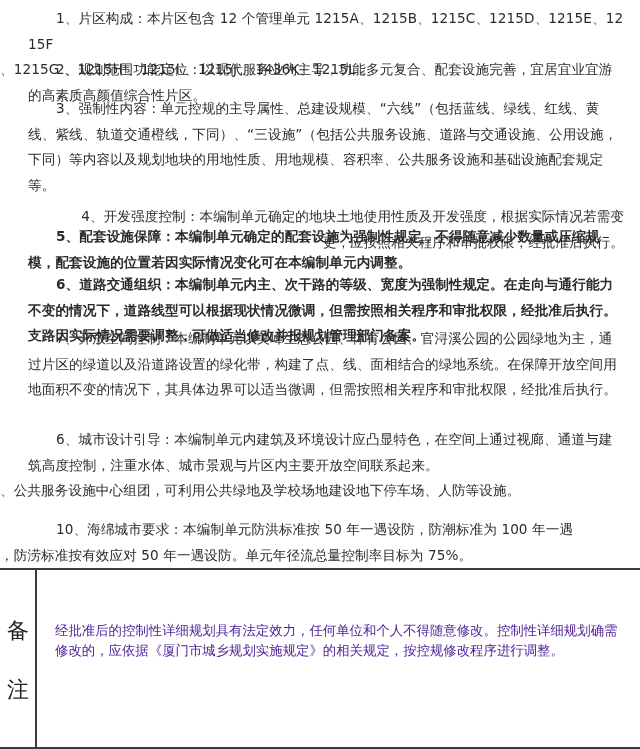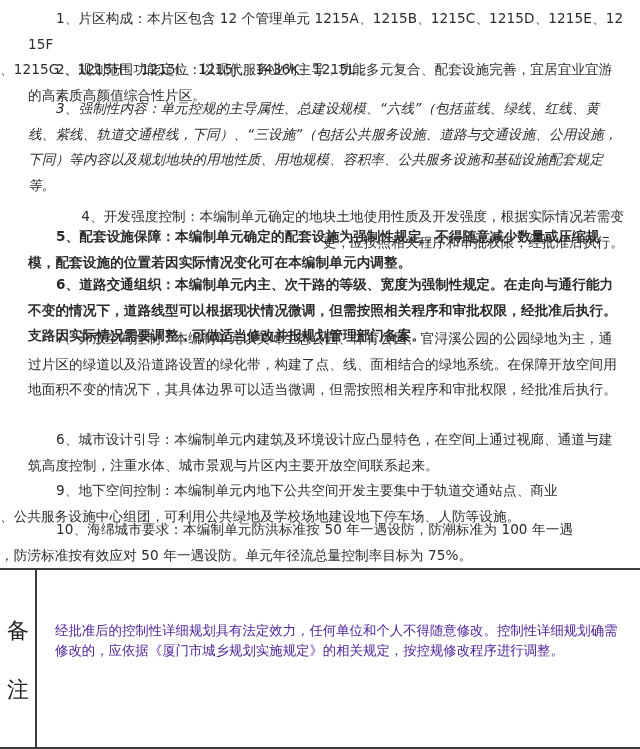--- a/index.html
+++ b/index.html
@@ -16,28 +16,27 @@
 </style>
 </head>
 <body>
 
 <div class="upper">
   <div class="para" style="top:6px;">
     <div>1、片区构成：本片区包含 12 个管理单元 1215A、1215B、1215C、1215D、1215E、1215F</div>
     <div style="text-indent:-28px;">、1215G 、1215H 、1215I 、1215J 、1436K、1215L 。</div>
   </div>
   <div class="para" style="top:57px;">2、规划范围功能定位：以现代服务业为主导，功能多元复合、配套设施完善，宜居宜业宜游的高素质高颜值综合性片区。</div>
-  <div class="para" style="top:96px;font-style:italic;">3、强制性内容：单元控规的主导属性、总建设规模、“六线”（包括蓝线、绿线、红线、黄线、紫线、轨道交通橙线，下同）、“三设施”（包括公共服务设施、道路与交通设施、公用设施，下同）等内容以及规划地块的用地性质、用地规模、容积率、公共服务设施和基础设施配套规定等。</div>
+  <div class="para" style="top:96px;">3、强制性内容：单元控规的主导属性、总建设规模、“六线”（包括蓝线、绿线、红线、黄线、紫线、轨道交通橙线，下同）、“三设施”（包括公共服务设施、道路与交通设施、公用设施，下同）等内容以及规划地块的用地性质、用地规模、容积率、公共服务设施和基础设施配套规定等。</div>
   <div class="para" style="top:204px;text-align:right;">4、开发强度控制：本编制单元确定的地块土地使用性质及开发强度，根据实际情况若需变更，应按照相关程序和审批权限，经批准后执行。</div>
   <div class="para" style="top:224px;font-weight:bold;">5、配套设施保障：本编制单元确定的配套设施为强制性规定，不得随意减少数量或压缩规模，配套设施的位置若因实际情况变化可在本编制单元内调整。</div>
   <div class="para" style="top:272px;font-weight:bold;">6、道路交通组织：本编制单元内主、次干路的等级、宽度为强制性规定。在走向与通行能力不变的情况下，道路线型可以根据现状情况微调，但需按照相关程序和审批权限，经批准后执行。支路因实际情况需要调整，可做适当修改并报规划管理部门备案。</div>
   <div class="para" style="top:326px;">7、开放空间控制：本编制单元以美峰生态公园、体育公园、官浔溪公园的公园绿地为主，通过片区的绿道以及沿道路设置的绿化带，构建了点、线、面相结合的绿地系统。在保障开放空间用地面积不变的情况下，其具体边界可以适当微调，但需按照相关程序和审批权限，经批准后执行。</div>
   <div class="para" style="top:427px;">6、城市设计引导：本编制单元内建筑及环境设计应凸显特色，在空间上通过视廊、通道与建筑高度控制，注重水体、城市景观与片区内主要开放空间联系起来。</div>
   <div class="para" style="top:478px;">
-    <div>9、地下空间控制：本编制单元内地下公共空间开发主要集中于轨道交通站点、商业</div>
     <div style="text-indent:-28px;">、公共服务设施中心组团，可利用公共绿地及学校场地建设地下停车场、人防等设施。</div>
   </div>
   <div class="para" style="top:517px;">
     <div>10、海绵城市要求：本编制单元防洪标准按 50 年一遇设防，防潮标准为 100 年一遇</div>
     <div style="text-indent:-28px;">，防涝标准按有效应对 50 年一遇设防。单元年径流总量控制率目标为 75%。</div>
   </div>
 </div>
 
 <div class="hline" style="top:568px;"></div>
 <div class="vline" style="top:569px; height:180px;"></div>

